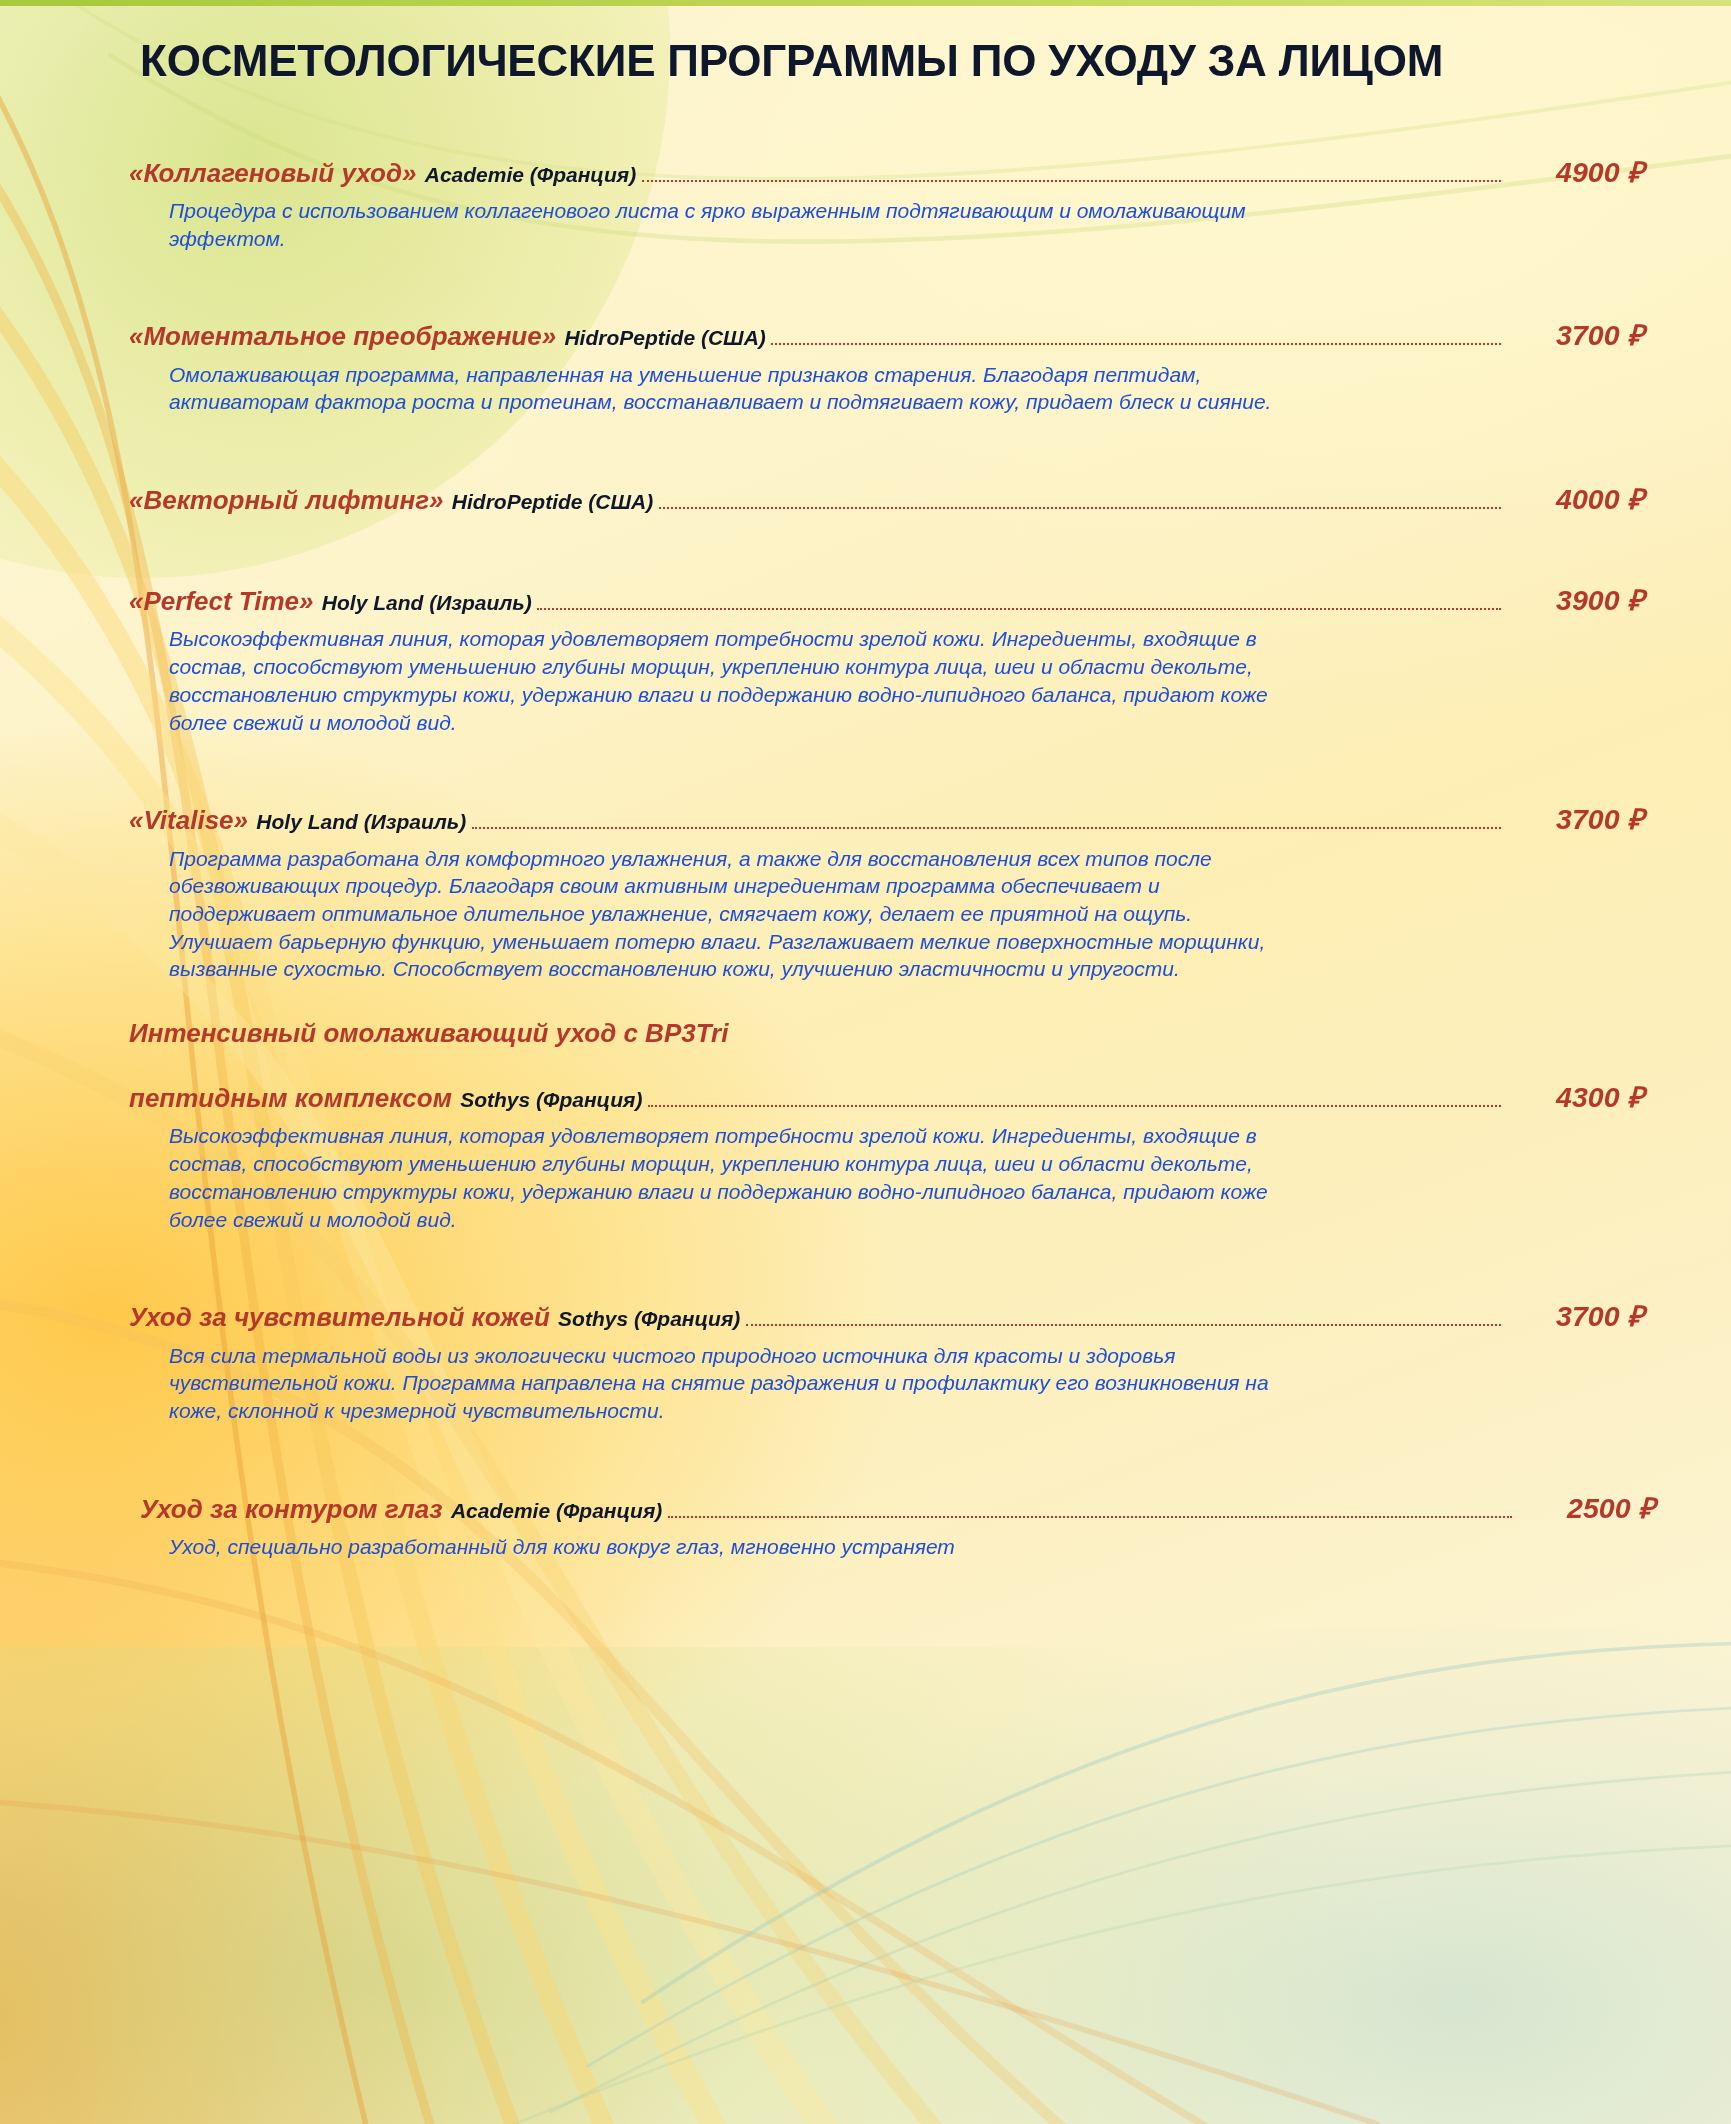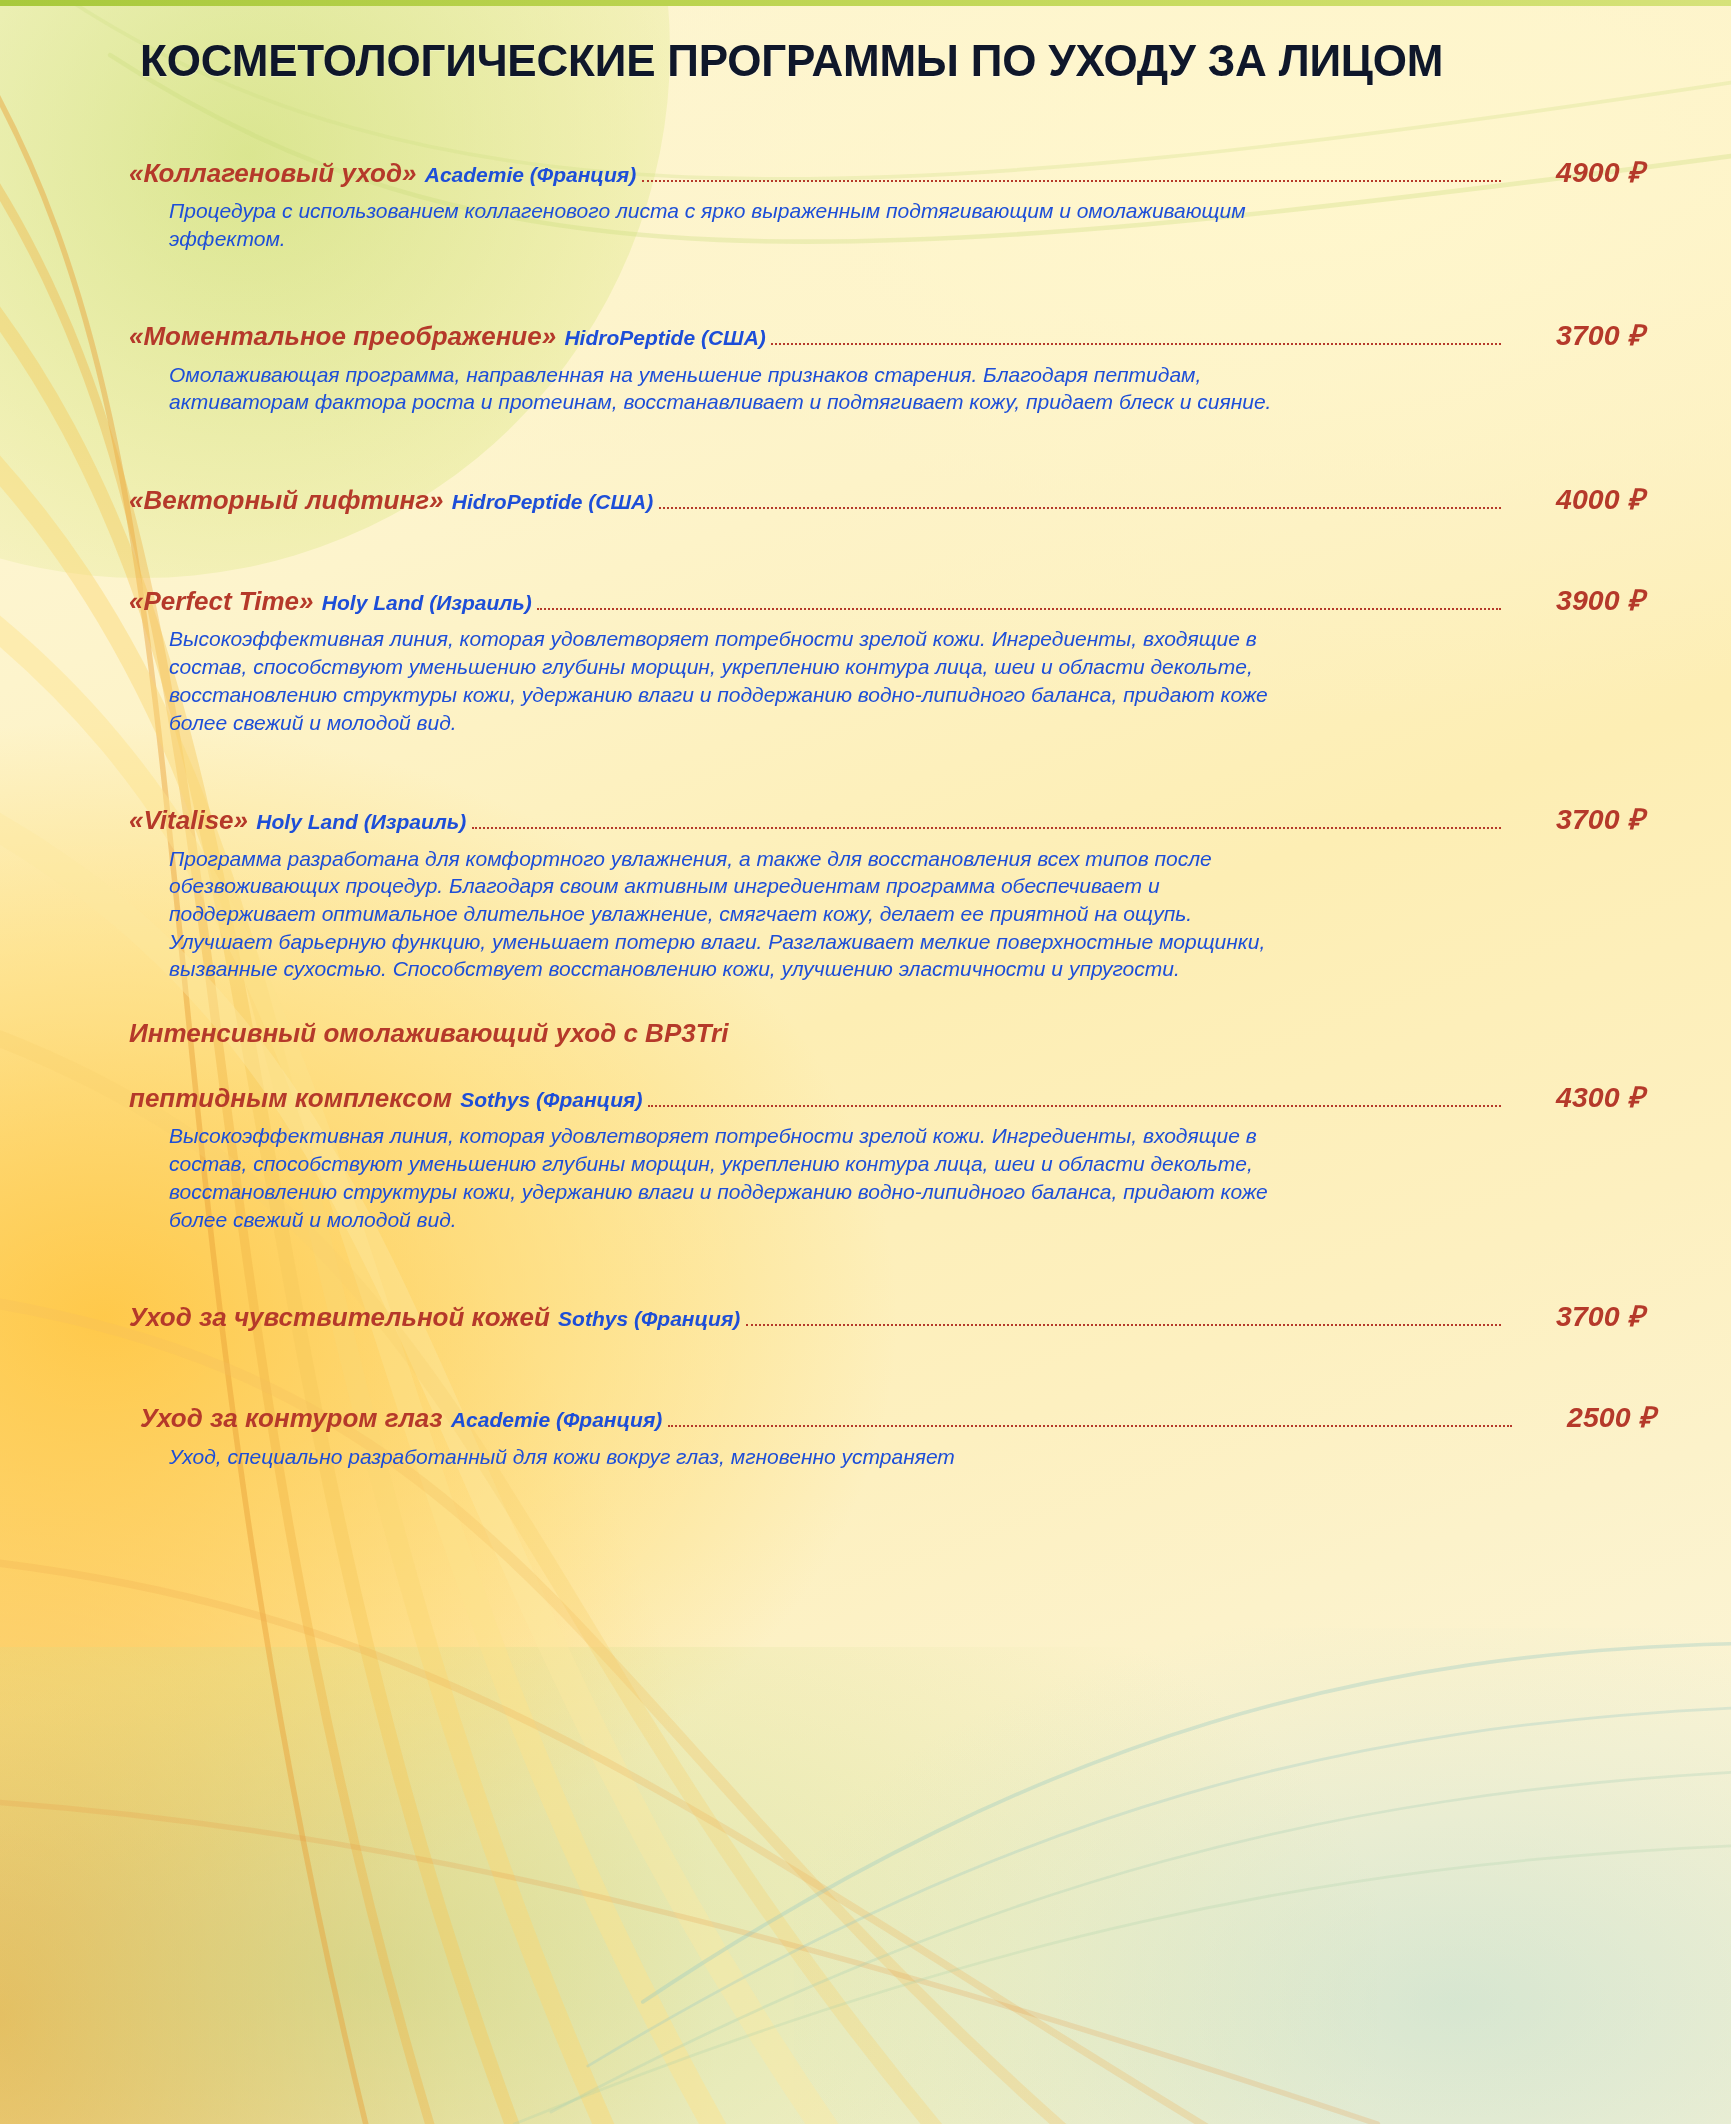--- a/index.html
+++ b/index.html
@@ -95,21 +95,21 @@
     width: 100%;
   }
   .item-name {
     color: #b5392a;
     font-weight: bold;
     font-size: 26px;
     white-space: nowrap;
     flex: 0 0 auto;
   }
   .item-brand {
-    color: #1d4ed8;
+    color: #0f172a;
     font-weight: bold;
     font-size: 21px;
     margin-left: 8.3px;
     white-space: nowrap;
     flex: 0 0 auto;
   }
   .dots {
     flex: 1 1 auto;
     border-bottom: 2.3px dotted #b5392a;
     margin: 0 7.3px 7.3px 5.5px;
@@ -248,20 +248,21 @@
     <div class="desc">Высокоэффективная линия, которая удовлетворяет потребности зрелой кожи. Ингредиенты, входящие в состав, способствуют уменьшению глубины морщин, укреплению контура лица, шеи и области декольте, восстановлению структуры кожи, удержанию влаги и поддержанию водно-липидного баланса, придают коже более свежий и молодой вид.</div>
   </div>
 
   <div class="item">
     <div class="item-head">
       <span class="item-name">Уход за чувствительной кожей</span>
       <span class="item-brand">Sothys (Франция)</span>
       <span class="dots"></span>
       <span class="price">3700 ₽</span>
     </div>
+    <div class="desc">Вся сила термальной воды из экологически чистого природного источника для красоты и здоровья чувствительной кожи. Программа направлена на снятие раздражения и профилактику его  возникновения на коже, склонной  к чрезмерной чувствительности.</div>
   </div>
 
   <div class="item">
     <div class="item-head indent-sm">
       <span class="item-name">Уход за контуром глаз</span>
       <span class="item-brand">Academie (Франция)</span>
       <span class="dots"></span>
       <span class="price">2500 ₽</span>
     </div>
     <div class="desc justify">Уход, специально разработанный для кожи вокруг глаз, мгновенно устраняет</div>

